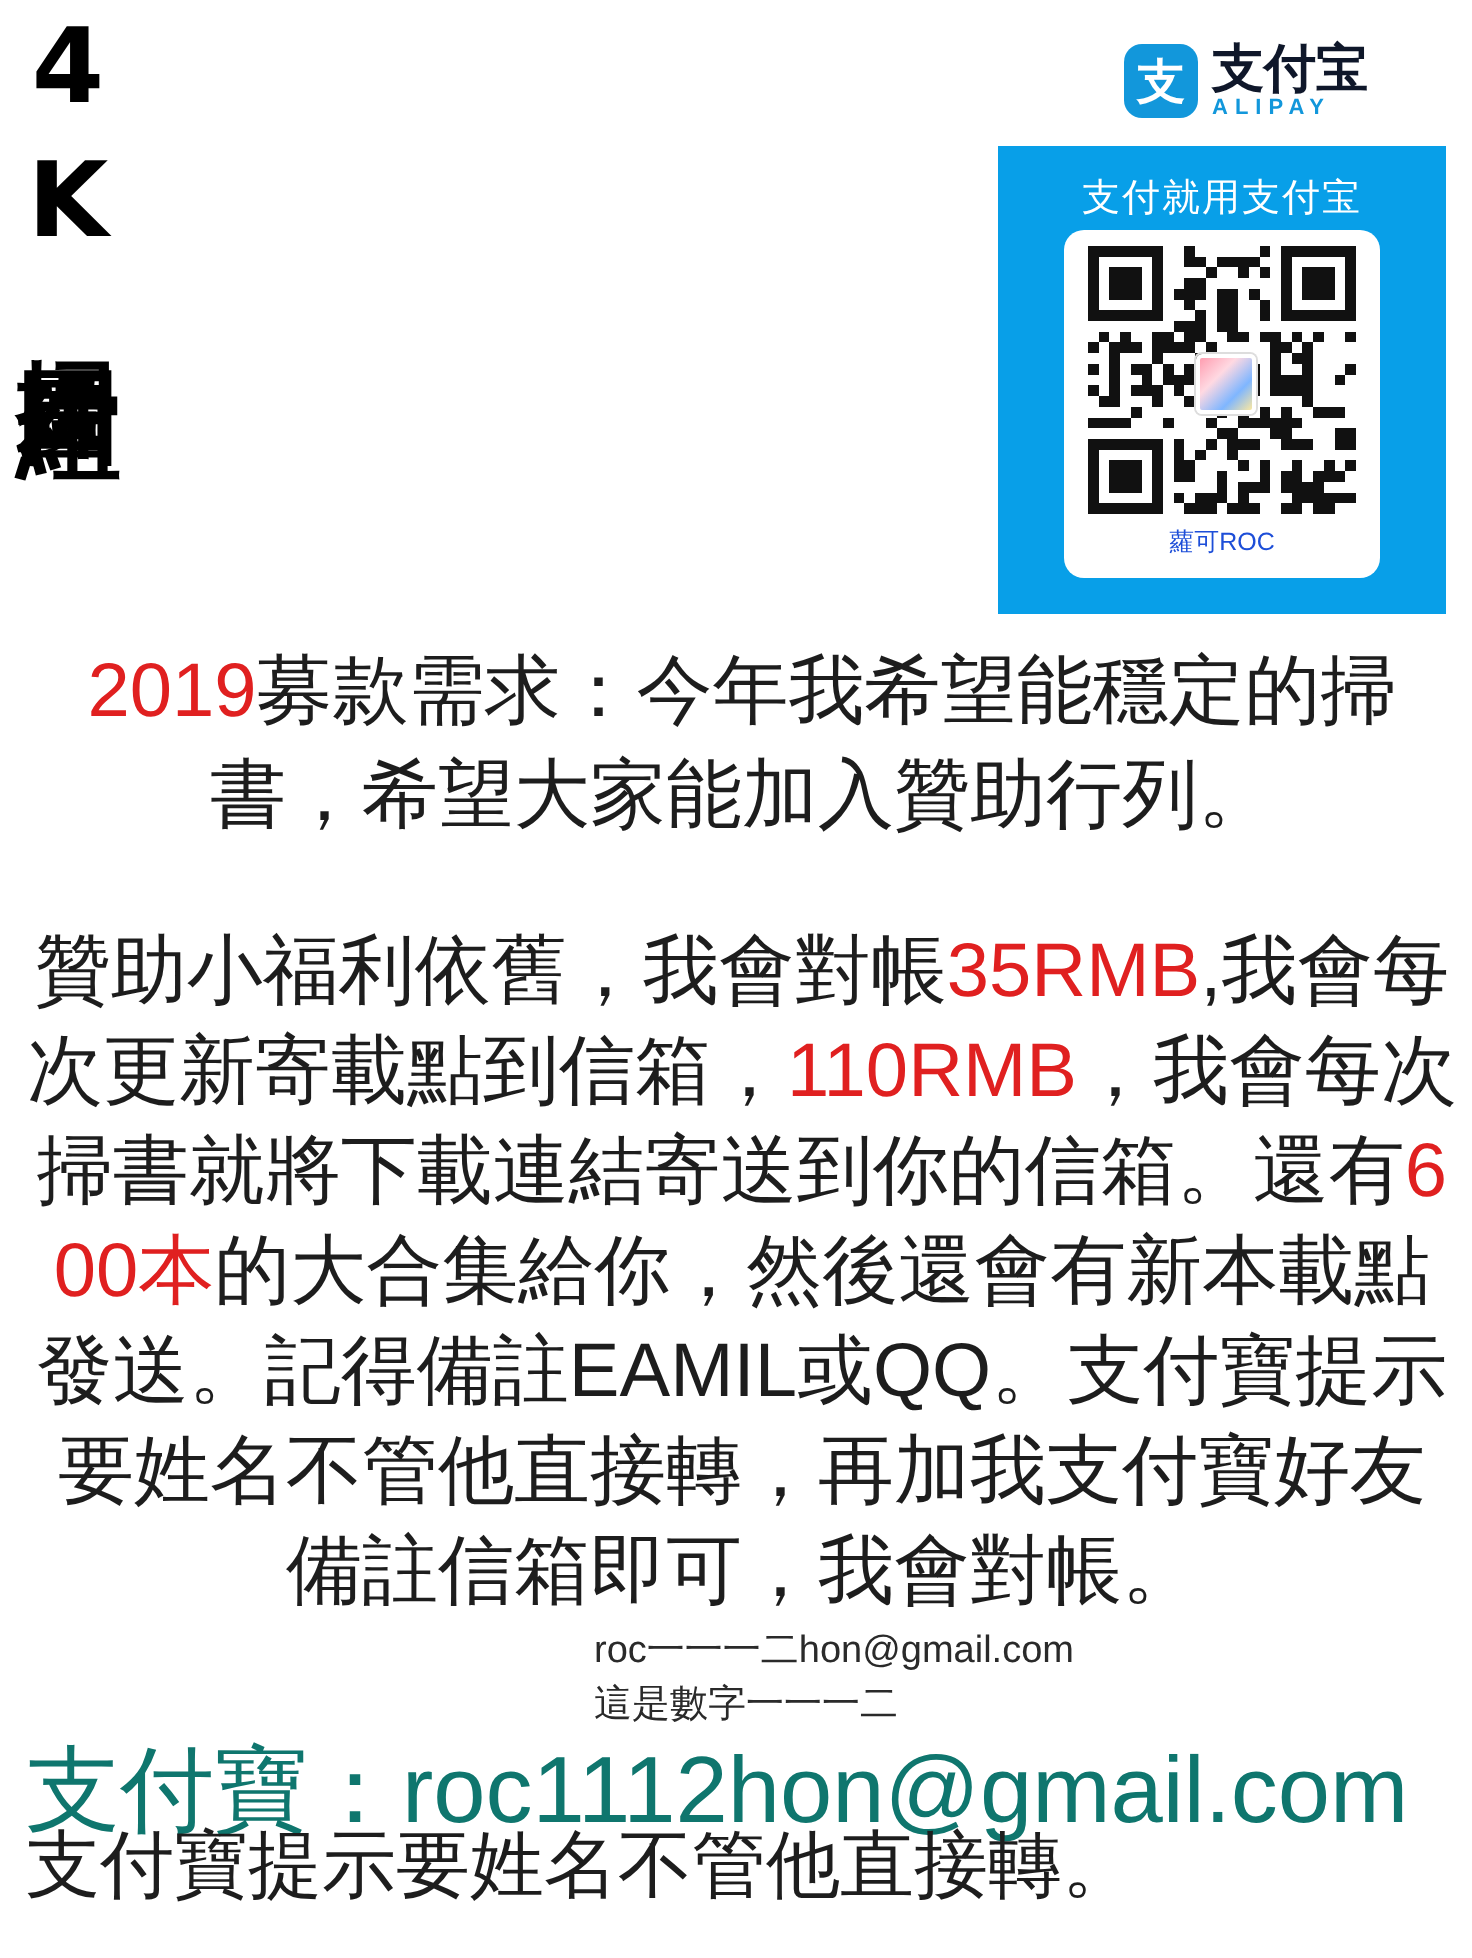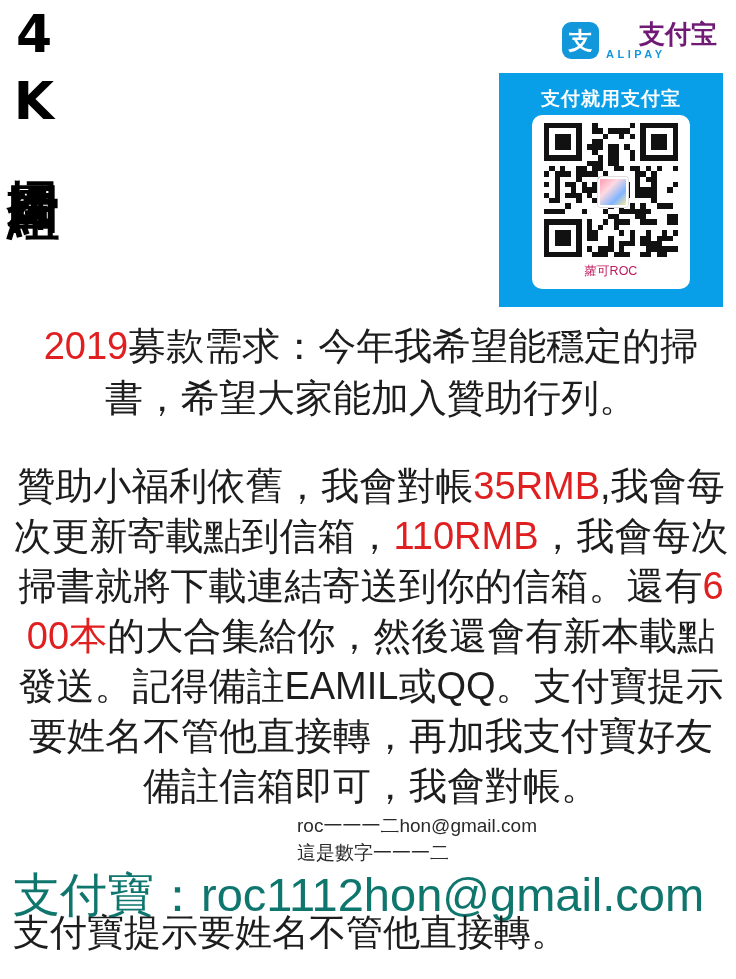--- a/index.html
+++ b/index.html
@@ -12,36 +12,36 @@
     writing-mode:vertical-rl;text-orientation:upright;
     font-family:"DejaVu Sans","Liberation Sans",sans-serif;
     font-weight:900;font-size:52px;letter-spacing:7px;line-height:1;
     color:#000;}
 
   
   .logo{left:562px;top:21px;display:flex;align-items:center;gap:7px;}
   .logo-sq{width:37px;height:37px;border-radius:9px;background:#1297db;
     display:flex;align-items:center;justify-content:center;
     color:#fff;font-size:24px;font-weight:bold;}
-  .logo-cn{font-size:26px;font-weight:bold;color:#701a75;line-height:1.05;margin-left:33px;}
+  .logo-cn{font-size:26px;font-weight:bold;color:#0f172a;line-height:1.05;}
   .logo-en{font-size:11px;font-weight:bold;color:#1297db;letter-spacing:3.5px;}
 
   
   .panel{left:499px;top:73px;width:224px;height:234px;background:#089fe8;}
   .panel-title{position:absolute;top:13px;left:0;width:100%;text-align:center;
-    color:#fff;font-weight:bold;font-size:19px;letter-spacing:1px;}
+    color:#fff;font-weight:normal;font-size:19px;letter-spacing:1px;}
   .qr-card{position:absolute;left:33px;top:42px;width:158px;height:174px;
     background:#fff;border-radius:10px;}
   .qr-svg{position:absolute;left:12px;top:8px;}
   .qr-avatar{position:absolute;left:66px;top:62px;width:26px;height:26px;border-radius:3px;
     background:linear-gradient(135deg,#f6a Grey,#fff);
     background:linear-gradient(135deg,#ff9db0 0%,#ffd9e2 35%,#7fb6ff 70%,#fbe8a0 100%);
     border:2px solid #fff;box-shadow:0 0 0 1px #ddd;}
   .qr-caption{position:absolute;bottom:9px;left:0;width:100%;text-align:center;
-    font-size:12.5px;color:#be185d;}
+    font-size:12.5px;color:#1d4ed8;}
 
   
   .para{left:13px;width:716px;font-size:38px;line-height:50px;letter-spacing:0;
     color:#1d1d1d;text-align:center;word-break:break-all;}
   .p1{top:320px;line-height:52px;}
   .p2{top:461px;}
   .red{color:#e02020;}
 
   .note{left:297px;top:812px;font-size:19px;line-height:27px;color:#2a2a2a;}
 

